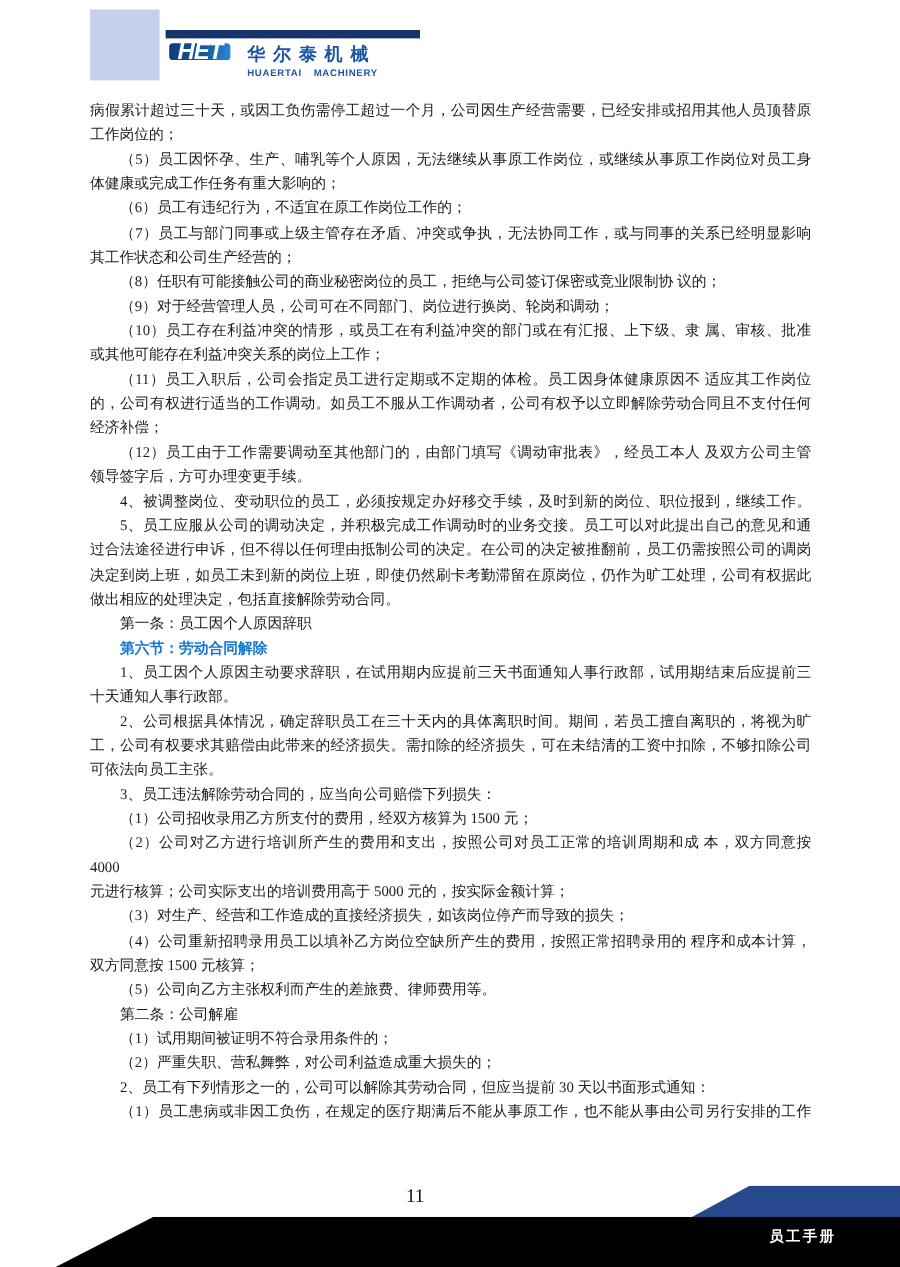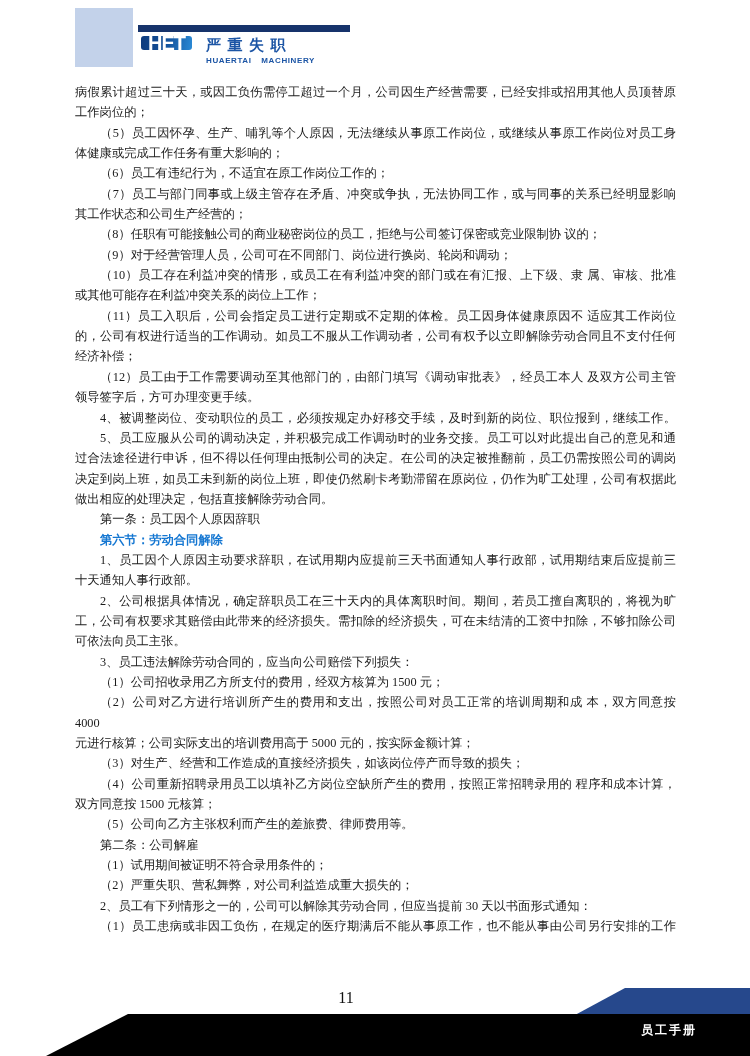--- a/index.html
+++ b/index.html
@@ -9,21 +9,21 @@
     font-family:"Liberation Serif","DejaVu Serif",serif;
   }
   
   .hdr-square { position:absolute; left:75px; top:8px; width:58px; height:59px; background:#c3d2ea; }
   .hdr-bar    { position:absolute; left:138px; top:25px; width:212px; height:7px; background:#16336b; }
   .logo-mark  {
     position:absolute; left:141px; top:36px; width:51px; height:14px;
     background:linear-gradient(100deg,#0e3a7c 0%,#14559f 55%,#2a8ad6 100%);
     border-radius:3px; color:#ffffff; display:flex; align-items:center; justify-content:center;
     font-family:"Liberation Sans","DejaVu Sans",sans-serif;
-    font-weight:bold; font-size:20px; letter-spacing:-1px;
+    font-style:italic; font-weight:bold; font-size:20px; letter-spacing:-1px;
   }
   .brand-cn {
     position:absolute; left:206px; top:36px; color:#1c55a5;
     font-family:"Liberation Sans","DejaVu Sans",sans-serif;
     font-weight:bold; font-size:15px; letter-spacing:6.5px; white-space:nowrap;
   }
   .brand-en {
     position:absolute; left:206px; top:56px; color:#1c55a5;
     font-family:"Liberation Sans","DejaVu Sans",sans-serif;
     font-weight:bold; font-size:8px; letter-spacing:0.6px; word-spacing:7px; white-space:nowrap;
@@ -60,21 +60,21 @@
 <body>
 
 <div class="page">
 
   <div>
     <div class="hdr-square"></div>
     <div class="hdr-bar"></div>
     <div class="logo-mark">
       <span>HET</span>
     </div>
-    <div class="brand-cn">严重失职</div>
+    <div class="brand-cn">华尔泰机械</div>
     <div class="brand-en">HUAERTAI MACHINERY</div>
   </div>
 
   <main class="body-text" id="body-lines">
       <div class="line just">病假累计超过三十天，或因工负伤需停工超过一个月，公司因生产经营需要，已经安排或招用其他人员顶替原</div>
       <div class="line">工作岗位的；</div>
       <div class="line ind just">（5）员工因怀孕、生产、哺乳等个人原因，无法继续从事原工作岗位，或继续从事原工作岗位对员工身</div>
       <div class="line">体健康或完成工作任务有重大影响的；</div>
       <div class="line ind">（6）员工有违纪行为，不适宜在原工作岗位工作的；</div>
       <div class="line ind just">（7）员工与部门同事或上级主管存在矛盾、冲突或争执，无法协同工作，或与同事的关系已经明显影响</div>

